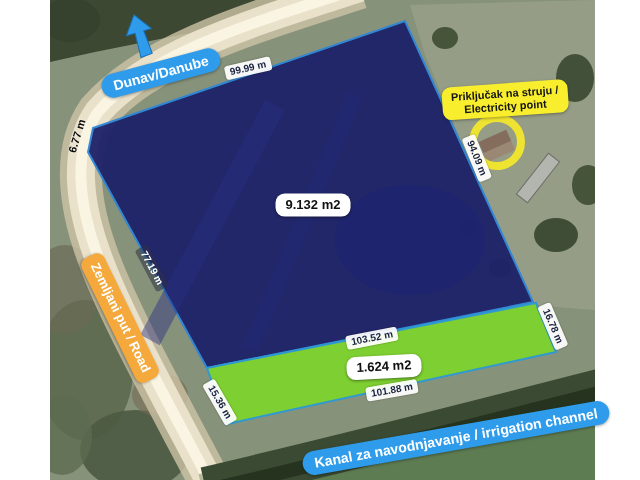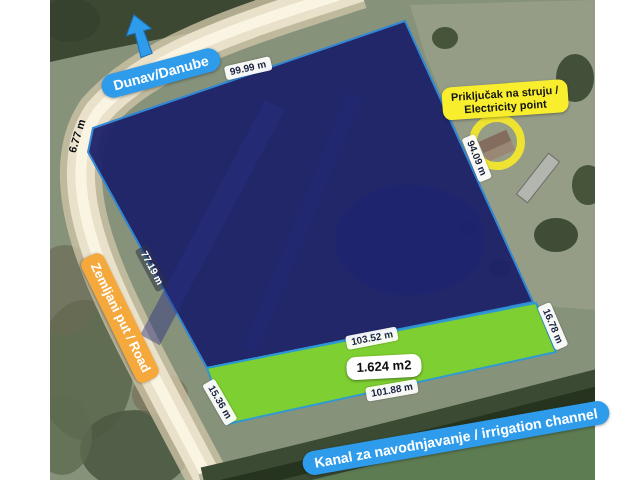--- a/index.html
+++ b/index.html
@@ -113,20 +113,21 @@
   <div class="lbl tag-blue" style="left:161px;top:73px;transform:translate(-50%,-50%) rotate(-15deg);">Dunav/Danube</div>
 
   <div class="lbl measure" style="left:248px;top:68px;transform:translate(-50%,-50%) rotate(-13deg);">99.99 m</div>
 
   <div class="lbl measure-plain" style="left:77px;top:136px;transform:translate(-50%,-50%) rotate(-73deg);">6.77 m</div>
 
   <div class="lbl measure-dark" style="left:152px;top:268px;transform:translate(-50%,-50%) rotate(62deg);">77.19 m</div>
 
   <div class="lbl measure" style="left:477px;top:158px;transform:translate(-50%,-50%) rotate(68deg);">94.09 m</div>
 
+  <div class="lbl area-box" style="left:313px;top:205px;transform:translate(-50%,-50%);">9.132 m2</div>
 
   <div class="lbl tag-yellow" style="left:505px;top:100px;transform:translate(-50%,-50%) rotate(-4deg);">
     <span>Priključak na struju /</span><br>
     <span>Electricity point</span>
   </div>
 
   <div class="lbl tag-orange" style="left:120px;top:318px;transform:translate(-50%,-50%) rotate(64deg);">Zemljani put / Road</div>
 
   <div class="lbl measure" style="left:372px;top:338px;transform:translate(-50%,-50%) rotate(-11deg);">103.52 m</div>
 

